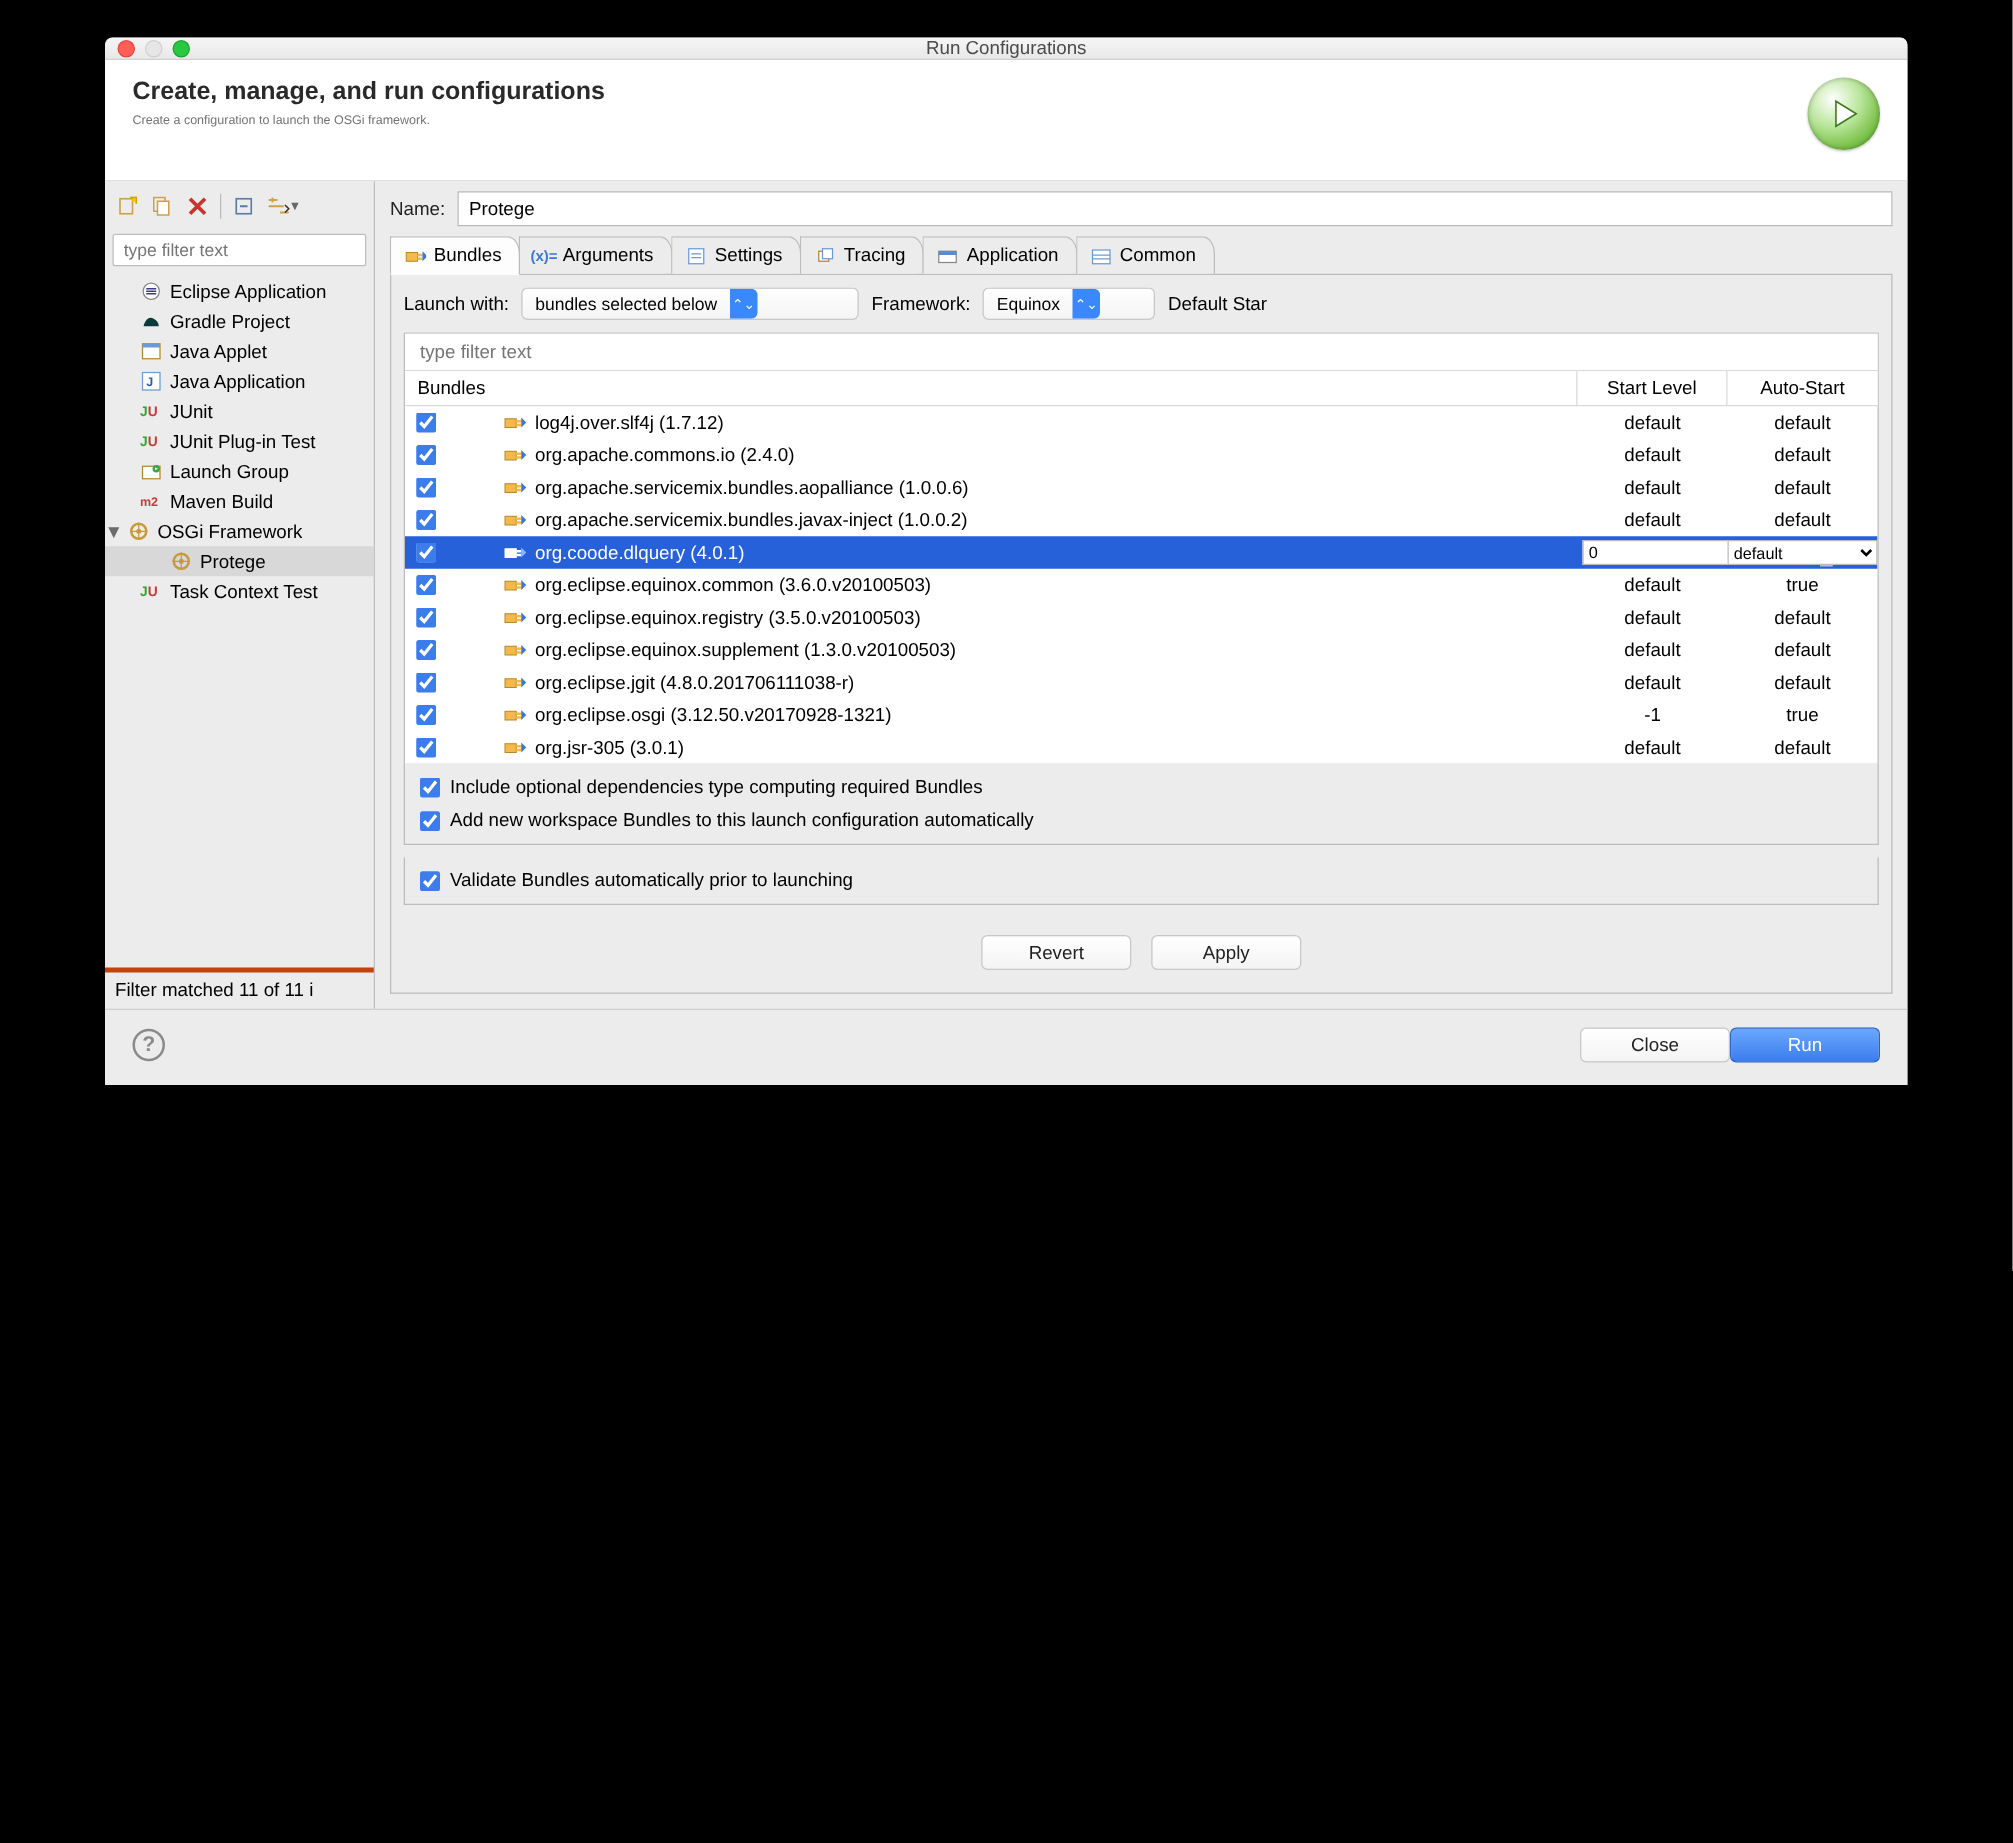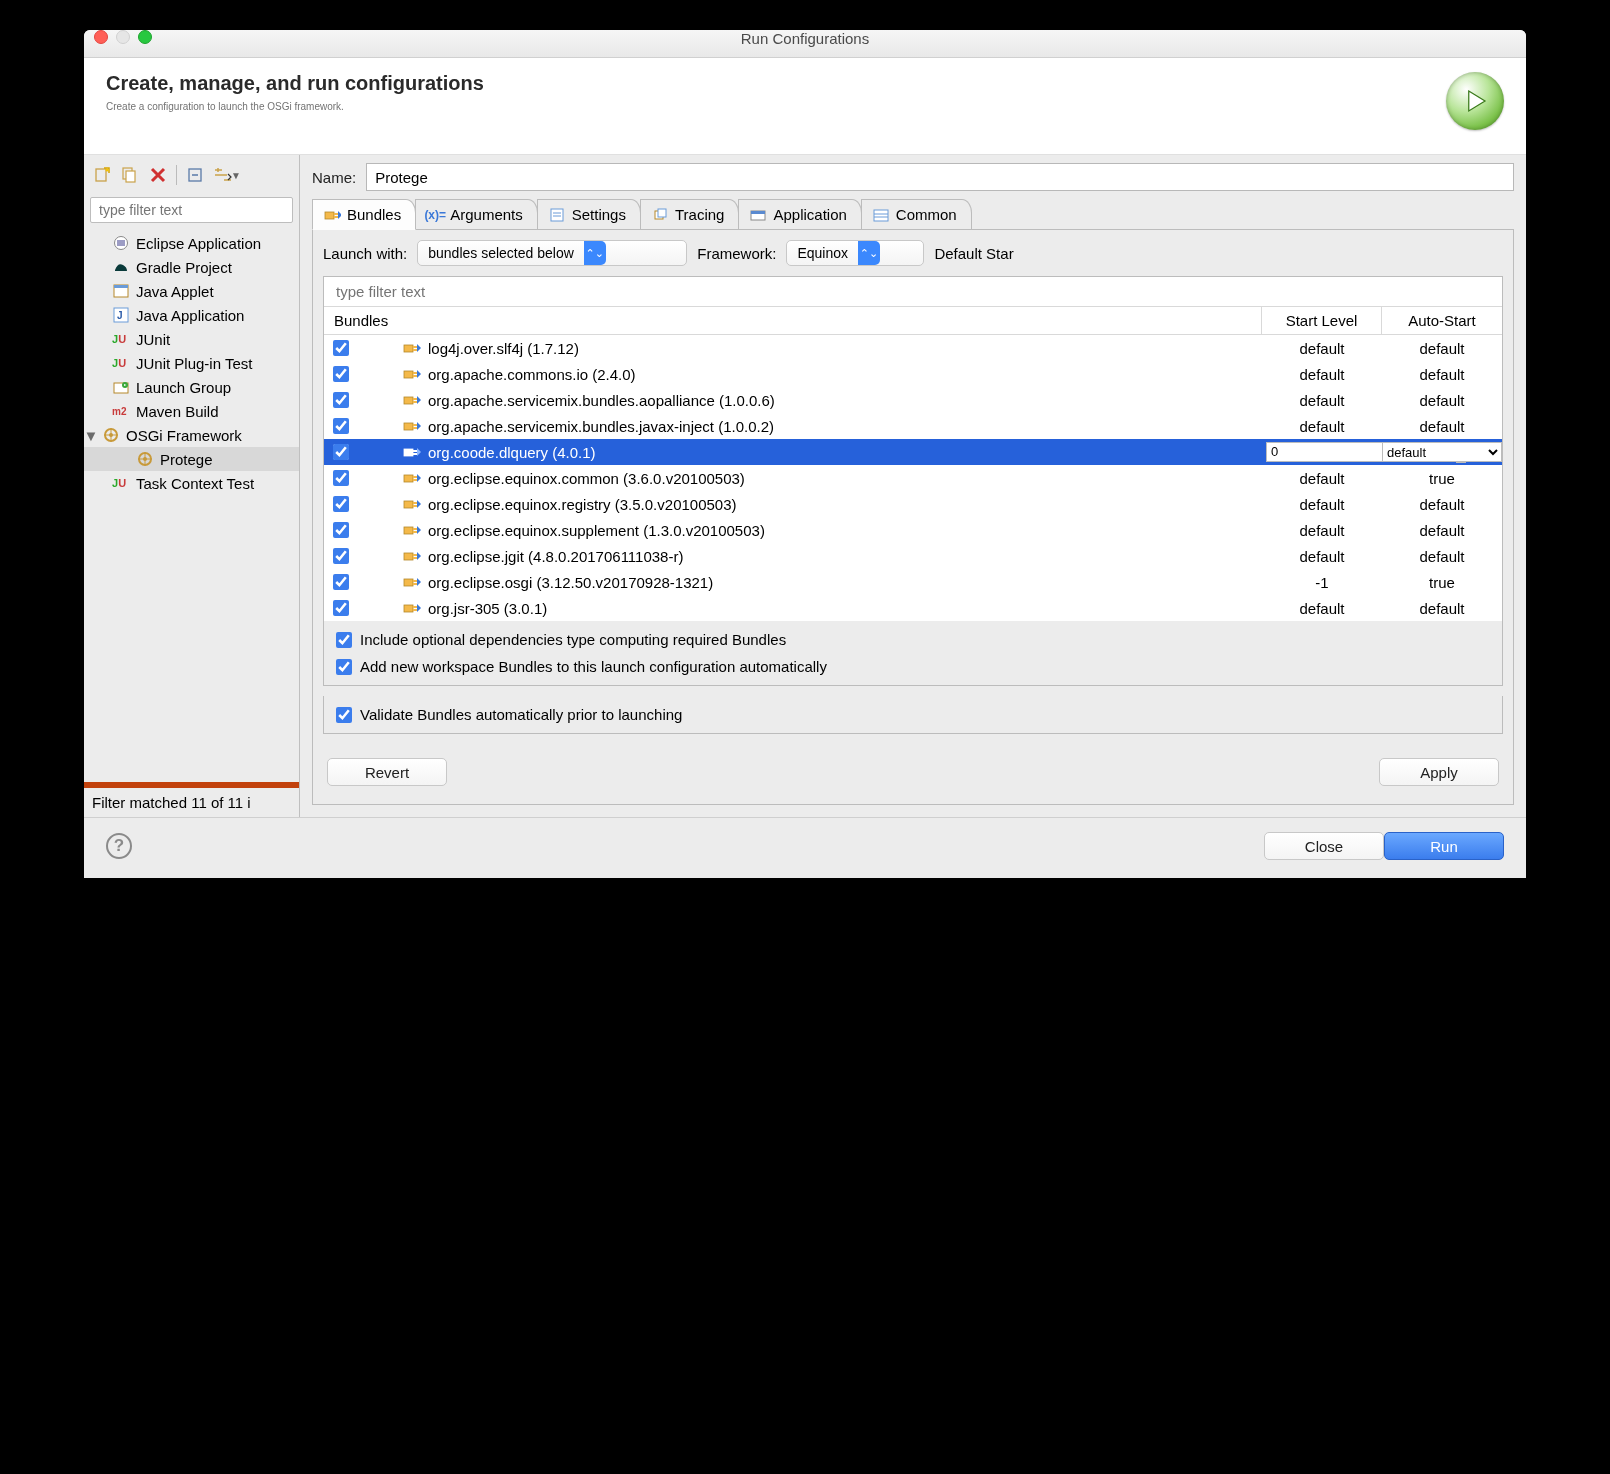--- a/index.html
+++ b/index.html
@@ -1,18 +1,18 @@
 <!DOCTYPE html>
 <html><head>
 <meta charset="utf-8">
 <style>
 * { box-sizing: border-box; margin: 0; padding: 0; font-family: -apple-system, "Helvetica Neue", Arial, sans-serif; }
 body { background: #000; width: 1610px; height: 1474px; padding: 30px 84px 60px 84px; }
 .window { width: 100%; background: #ececec; border-radius: 6px 6px 0 0; box-shadow: 0 20px 60px rgba(0,0,0,0.6); overflow: hidden; }
-.titlebar { height: 28px; background: linear-gradient(#f6f6f6,#e8e8e8); border-bottom: 1px solid #d0d0d0; display: flex; padding: 0 10px; position: relative; }
+.titlebar { height: 18px; background: linear-gradient(#f6f6f6,#e8e8e8); border-bottom: 1px solid #d0d0d0; display: flex; align-items: center; padding: 0 10px; position: relative; }
 .traffic { display: flex; gap: 8px; }
 .dot { width: 14px; height: 14px; border-radius: 50%; }
 .dot.red { background: #ff5f57; border: 0.5px solid #e24640; }
 .dot.yellow { background: #e6e6e6; border: 0.5px solid #d0d0d0; }
 .dot.green { background: #28c840; border: 0.5px solid #1fa32f; }
 .titlebar .title { position: absolute; left: 0; right: 0; text-align: center; font-size: 15px; color: #4a4a4a; }
 .header { background: #fff; padding: 14px 22px 24px 22px; display: flex; justify-content: space-between; align-items: flex-start; border-bottom: 1px solid #e0e0e0; }
 .header h1 { font-size: 20px; font-weight: 700; color: #2a2a2a; margin-bottom: 6px; }
 .header p { font-size: 10px; color: #737373; }
 .run-badge { width: 58px; height: 58px; border-radius: 50%; background: radial-gradient(circle at 35% 30%, #fff, #b9e59a 40%, #7cc24b 70%, #4f9b1f); box-shadow: inset 0 0 4px rgba(0,0,0,0.3), 0 1px 2px rgba(0,0,0,0.25); display:flex; align-items:center; justify-content:center; }
@@ -23,21 +23,21 @@
 .sidebar-tools .tbtn { width: 28px; height: 24px; display:flex; align-items:center; justify-content:center; font-size:16px; }
 .sidebar-tools .sep { width:1px; height:20px; background:#bbb; margin:0 4px; }
 .filter-input { margin: 4px 6px 8px 6px; height: 26px; border: 1px solid #bdbdbd; border-radius: 2px; background: #fff; font-size: 14px; color: #aaa; padding: 0 8px; }
 .tree { flex: 1; overflow: auto; font-size: 15px; }
 .tree .node { display: flex; align-items: center; height: 24px; white-space: nowrap; padding-left: 28px; gap: 6px; }
 .tree .node.level2 { padding-left: 52px; }
 .tree .node.selected { background: #d8d8d8; }
 .tree .node .tri { width: 10px; display:inline-flex; justify-content:center; color:#6b6b6b; margin-left:-16px; }
 .tree .ticon { width: 18px; height: 16px; display: inline-flex; align-items:center; justify-content:center; font-size: 12px; }
 .tree .node.expandable { padding-left: 18px; }
-.filter-status { padding: 6px 8px; font-size: 15px; border-top: 6px solid #c2410c; white-space: nowrap; overflow:hidden; }
+.filter-status { padding: 6px 8px; font-size: 15px; border-top: 4px solid #c2410c; white-space: nowrap; overflow:hidden; }
 .main { flex: 1; padding: 8px 12px 12px 12px; display:flex; flex-direction:column; }
 .name-row { display:flex; align-items:center; gap: 10px; margin-bottom: 8px; }
 .name-row label { font-size: 15px; color:#222; }
 .name-row input { flex: 1; height: 28px; border: 1px solid #b8b8b8; background:#fff; font-size: 15px; padding: 0 8px; border-radius: 0; }
 .tabs { display:flex; background:#ececec; border-bottom: 1px solid #bcbcbc; }
 .tab { display:flex; align-items:center; gap:6px; padding: 6px 14px 6px 10px; font-size: 15px; border: 1px solid #bcbcbc; border-bottom:none; background:#ececec; border-top-right-radius: 10px 14px; margin-right: -1px; position:relative; }
 .tab.active { background: #fdfdfd; z-index:2; border-bottom: 1px solid #fdfdfd; margin-bottom:-1px; }
 .tab .ticon2 { width:18px; height:16px; display:inline-flex; align-items:center; justify-content:center; }
 .tab-body { background:#ececec; border: 1px solid #bcbcbc; border-top:none; padding: 10px; flex:1; display:flex; flex-direction:column; overflow:hidden; }
 .launch-row { display:flex; align-items:center; gap:10px; font-size:15px; margin-bottom:10px; white-space:nowrap; overflow:hidden; }
@@ -61,21 +61,21 @@
 .brow .c3 { width:120px; text-align:center; }
 .brow.sel .c2e { display:flex; gap:4px; padding:0 4px; }
 .brow.sel .c2e input { flex:1; height:20px; font-size:13px; border:1px solid #bcbcbc; padding:0 4px; background:#fff; color:#000; }
 .brow.sel .c2e .spin { width:16px; background:#fff; border:1px solid #bcbcbc; display:flex; flex-direction:column; }
 .brow.sel .c2e .spin div{ flex:1; font-size:8px; text-align:center; color:#000; border-bottom:1px solid #ccc; }
 .brow.sel .c3e select { width:100%; height:20px; font-size:13px; border:1px solid #bcbcbc; background:#fff; }
 .bottom-checks { background:#ececec; border:1px solid #bcbcbc; border-top:none; padding:10px 12px; margin-top:-1px; }
 .bottom-checks label { display:flex; align-items:center; gap:8px; font-size:15px; margin-bottom:10px; }
 .bottom-checks label:last-child { margin-bottom:0; }
 .bottom-checks input[type=checkbox]{ width:16px; height:16px; accent-color:#3b7ded; }
-.main-buttons { display:flex; justify-content:space-between; gap:16px; padding: 24px 4px 8px 4px; }
+.main-buttons { display:flex; justify-content:center; gap:16px; padding: 24px 4px 8px 4px; }
 .mac-btn { min-width:120px; height:28px; background:linear-gradient(#fff,#f4f4f4); border:1px solid #c8c8c8; border-radius:5px; font-size:15px; color:#222; }
 .mac-btn.primary { background:linear-gradient(#6aa8ff,#3b7ded); color:#fff; border-color:#2a62c8; }
 .footer { background:#ececec; border-top:1px solid #cfcfcf; padding: 14px 22px 18px 22px; display:flex; align-items:center; justify-content:space-between; }
 .help { width:26px; height:26px; border:2px solid #8a8a8a; border-radius:50%; color:#8a8a8a; display:flex; align-items:center; justify-content:center; font-size:17px; font-weight:700; }
 .plugin-icon { display:inline-block; }
 </style>
 </head>
 <body>
 
 <div class="window">

